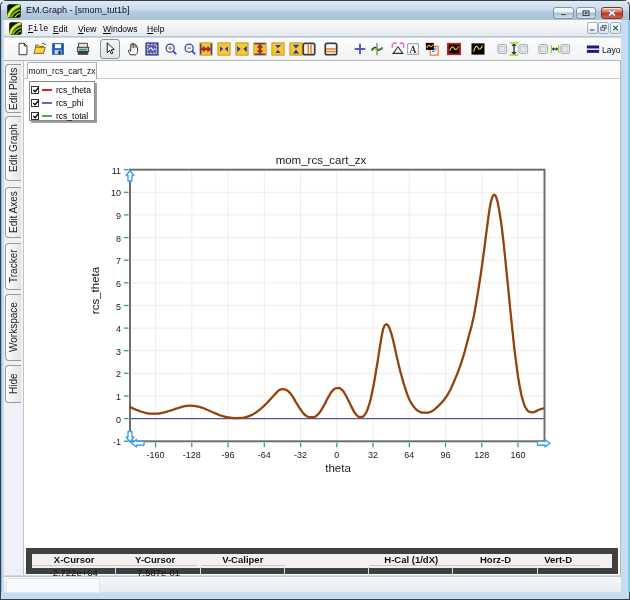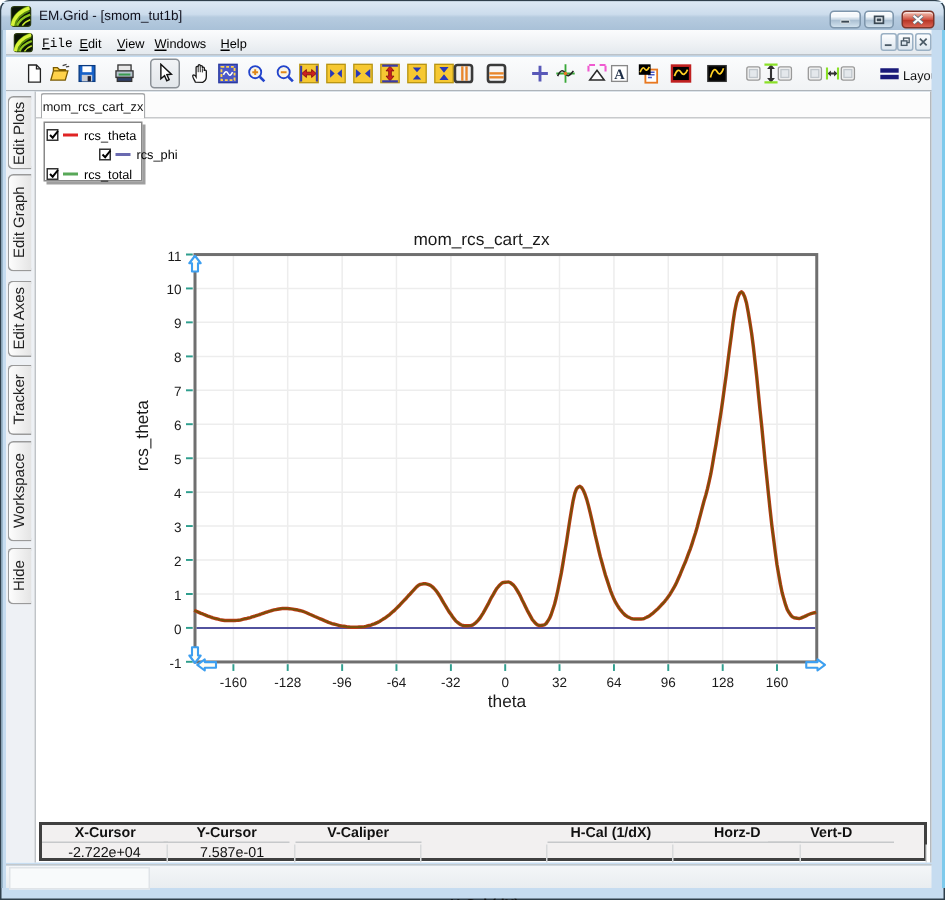--- a/index.html
+++ b/index.html
@@ -41,37 +41,37 @@
 
 #tabrow{position:absolute;left:20px;right:1px;top:1px;height:17px;background:#fcfcfc;border-bottom:1px solid #c8cacc;}
 #thetab{position:absolute;left:3px;top:0px;width:70px;height:17px;background:#fff;border:1px solid #a8aaac;border-bottom:none;border-radius:2px 2px 0 0;font-size:8.5px;color:#111;text-align:center;line-height:16px;}
 
 #legend{position:absolute;left:25px;top:20px;width:66px;height:40px;background:#fff;border:1px solid #888;box-shadow:2px 2px 0 rgba(80,80,80,.55);font-size:8.5px;}
 .lrow{position:absolute;left:1px;height:13px;display:flex;align-items:center;}
 .cb{width:8px;height:8px;border:1px solid #333;background:#fff;position:relative;margin-right:3px;flex:none;}
 .cb svg{position:absolute;left:0px;top:-1px;width:8px;height:8px;}
 .lline{width:10px;height:2px;margin-right:4px;flex:none;}
 
-#btable{position:absolute;left:26px;right:12px;top:548px;height:26px;border:2px solid #404040;background:#f2f0f0;font-size:11px;}
+#btable{position:absolute;left:26px;right:12px;top:548px;height:26px;border:6px solid #404040;background:#f2f0f0;font-size:11px;}
 .hcell{position:absolute;top:0;height:12px;border-bottom:1px solid #c6c8ca;text-align:center;color:#111;font-size:9.5px;font-weight:bold;line-height:12px;}
 .vcell{position:absolute;top:13px;height:12px;text-align:center;color:#111;font-size:9.5px;line-height:11px;border-right:1px solid #d8dadb;}
 
 #statusbar{position:absolute;left:4px;right:9px;top:576px;height:16px;background:linear-gradient(#f4f6f8,#e9edf0);border-top:1px solid #c2c8cc;}
 #statusbar:before{content:"";position:absolute;left:2px;top:1px;width:92px;height:13px;background:#f8fafb;border:1px solid #e0e4e8;}
 </style></head><body>
 <div id="frame"></div>
 <div id="titlebar"></div>
 <svg id="appicon" viewBox="0 0 16 16">
     <rect x="0.5" y="0.5" width="15" height="15" rx="2.5" fill="#0a1406" stroke="#2a3a10"></rect>
 <path d="M2 15 Q3.5 6 14 2" fill="none" stroke="#5a8e0c" stroke-width="4.6"></path>
 <path d="M1.5 15 Q3 5.5 14.5 1.5" fill="none" stroke="#d8f43a" stroke-width="2.6"></path>
 <path d="M5 15 Q7 9.5 15 6.5" fill="none" stroke="#8cc41c" stroke-width="1.8"></path>
 <path d="M9 15 Q11 12 15 10.5" fill="none" stroke="#c4e62c" stroke-width="1.2"></path>
   </svg>
-<div id="title">EM.Grid - [smom_tut1b]</div>
+<div id="title">EM.Graph - [smom_tut1b]</div>
 <div class="capbtn" id="btnmin">
     <svg class="glyph" viewBox="0 0 21 12">
       <rect x="7" y="6.5" width="7" height="2.4" rx="0.5" fill="#3a4854" stroke="#f8fbfd" stroke-width="0.7"></rect>
     </svg>
   </div>
 <div class="capbtn" id="btnmax">
     <svg class="glyph" viewBox="0 0 20 12">
       <rect x="6.5" y="3.5" width="7" height="5.5" fill="#eef4f8" stroke="#3a4854" stroke-width="1.4"></rect>
       <rect x="8.2" y="5.2" width="3.6" height="2.2" fill="#3a4854"></rect>
     </svg>
@@ -285,21 +285,21 @@
   <div id="paneR"></div>
   <div id="tabrow">
       <div id="thetab">mom_rcs_cart_zx</div>
     </div>
   <div id="legend">
     <div class="lrow" style="top:1px;"><span class="cb">
           <svg viewBox="0 0 9 9">
             <path d="M1.5 4.5 L3.5 6.5 L7.5 1.5" fill="none" stroke="#000" stroke-width="1.5"></path>
           </svg>
         </span><span class="lline" style="background:#e02424;"></span>rcs_theta</div>
-    <div class="lrow" style="top:14px;padding-left:35px;"><span class="cb">
+    <div class="lrow" style="top:14px;"><span class="cb">
           <svg viewBox="0 0 9 9">
             <path d="M1.5 4.5 L3.5 6.5 L7.5 1.5" fill="none" stroke="#000" stroke-width="1.5"></path>
           </svg>
         </span><span class="lline" style="background:#6a6ab0;"></span>rcs_phi</div>
     <div class="lrow" style="top:27px;"><span class="cb">
           <svg viewBox="0 0 9 9">
             <path d="M1.5 4.5 L3.5 6.5 L7.5 1.5" fill="none" stroke="#000" stroke-width="1.5"></path>
           </svg>
         </span><span class="lline" style="background:#58a858;"></span>rcs_total</div>
   </div>

